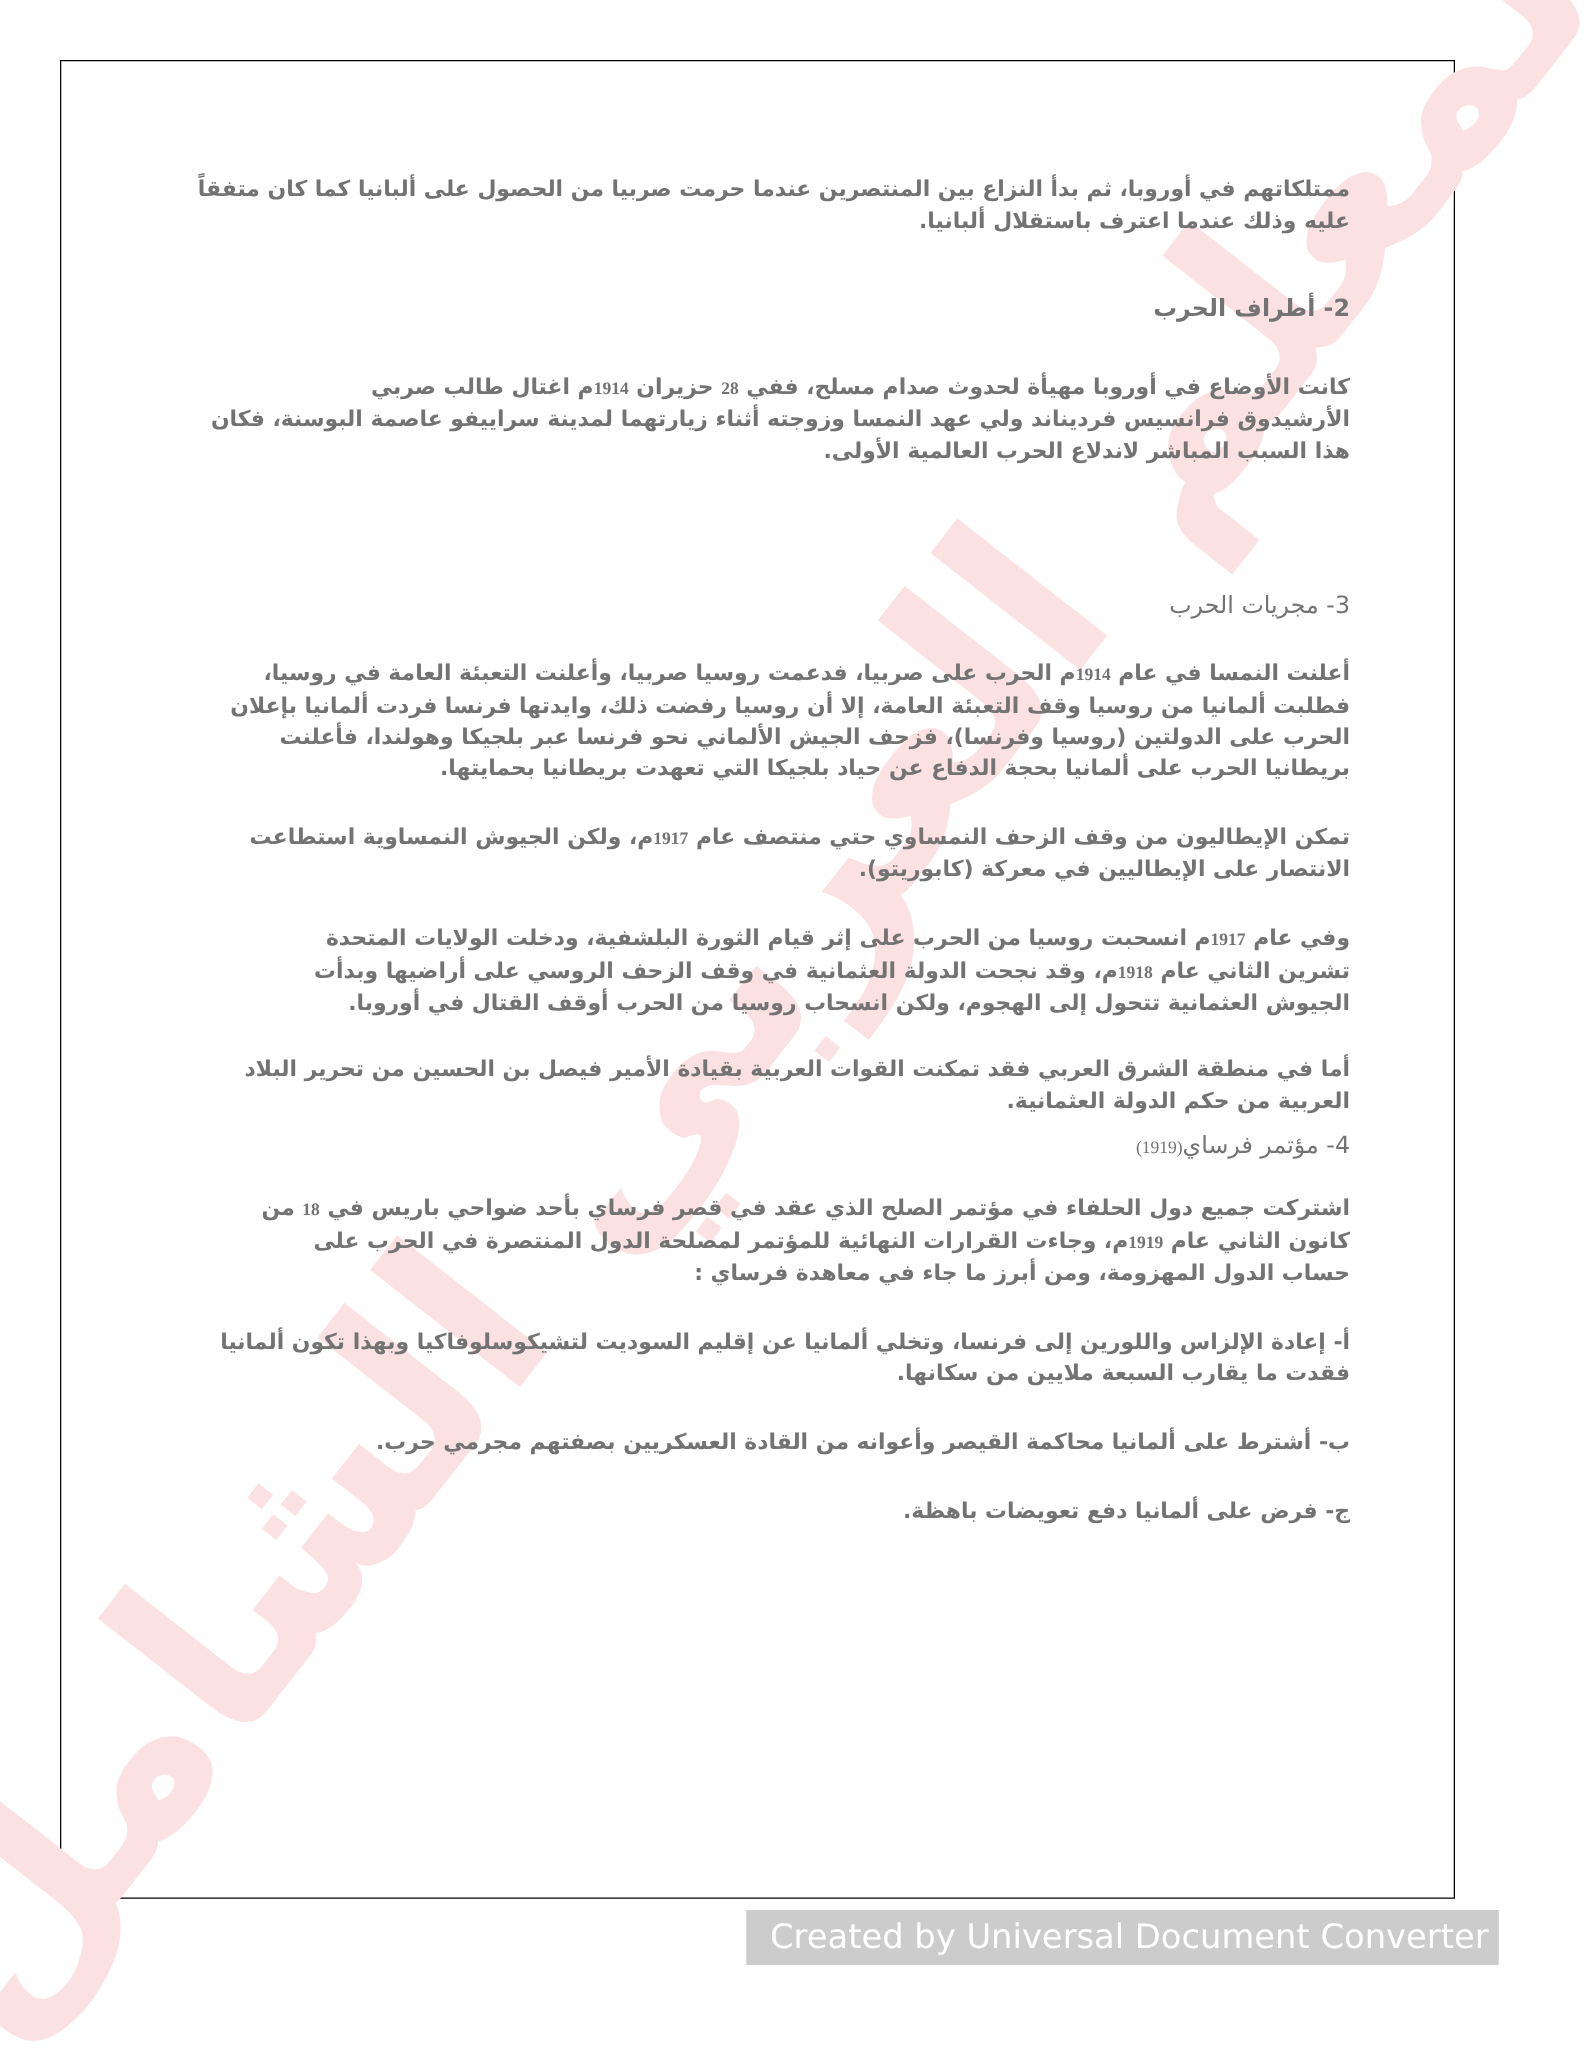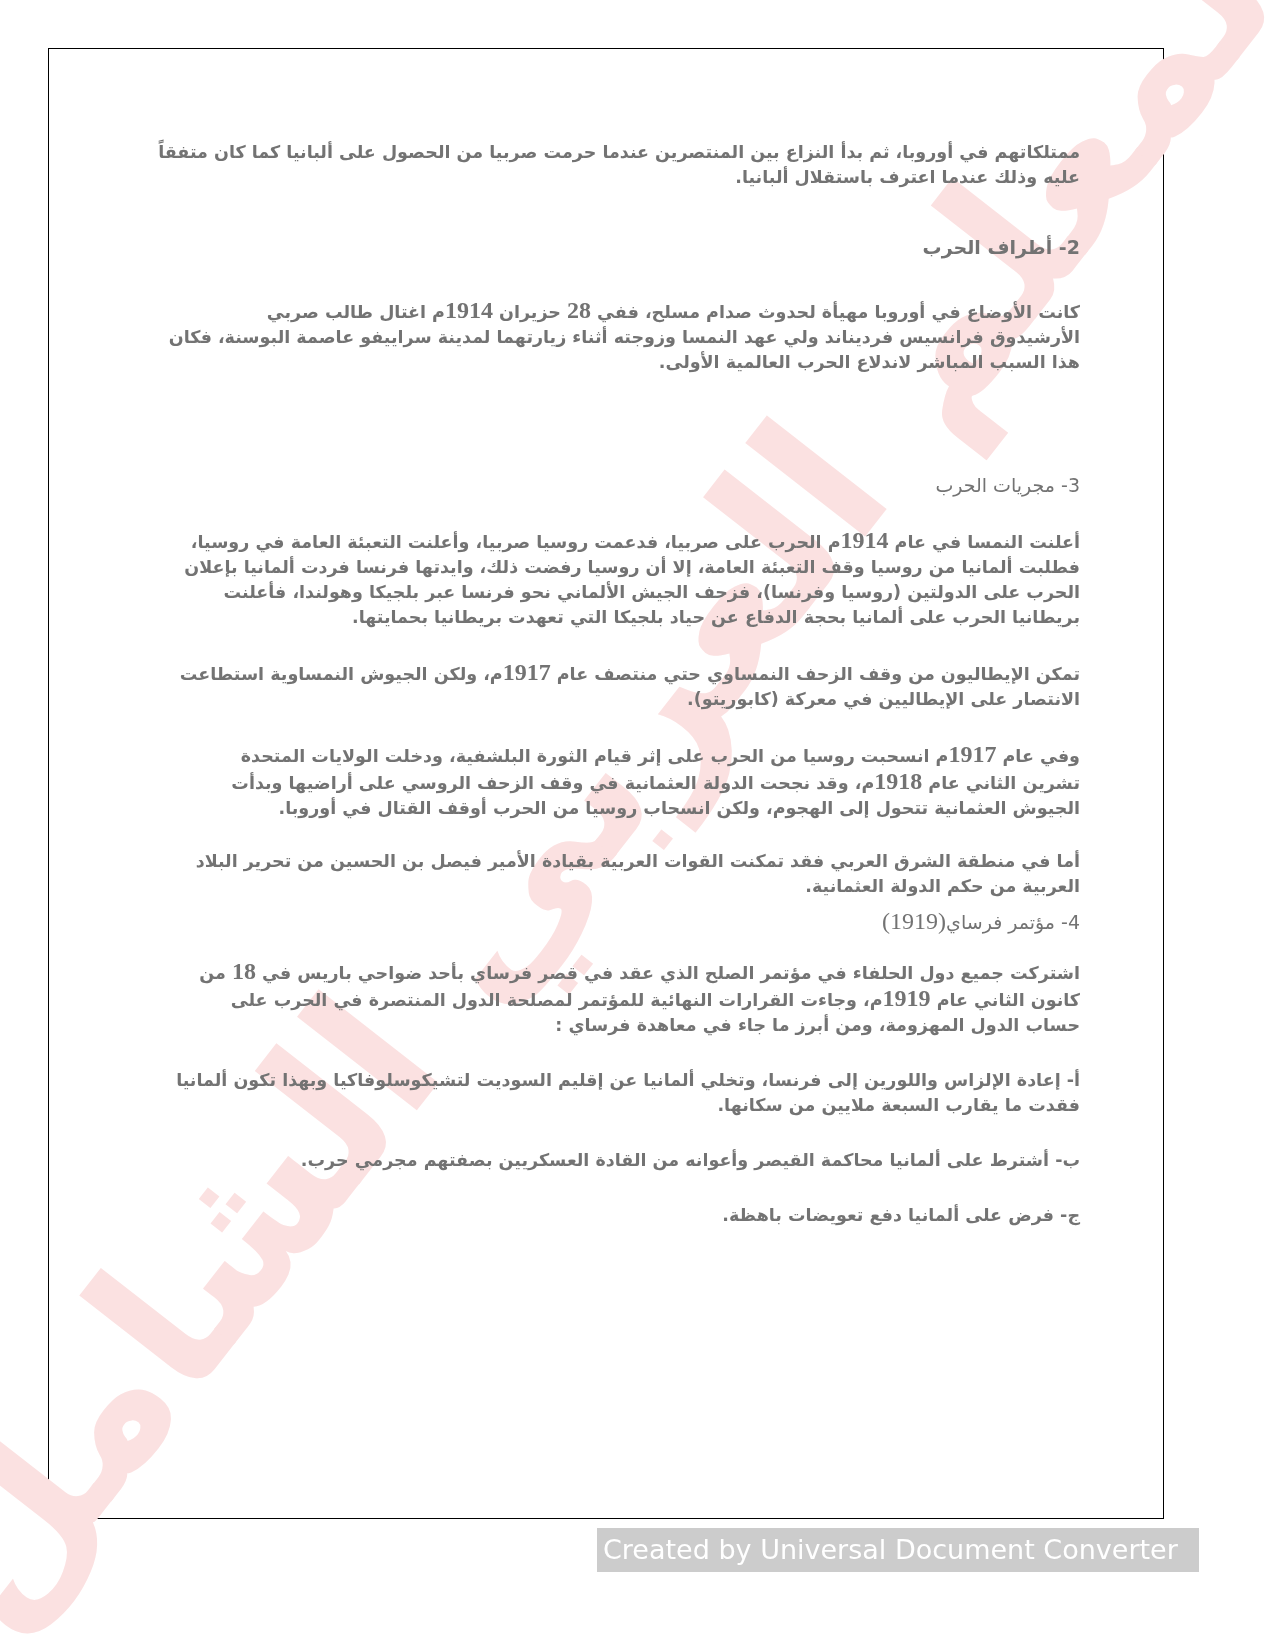--- a/index.html
+++ b/index.html
@@ -19,28 +19,28 @@
     font-size: 200px; font-weight: bold; color: #fbe1e1;
     white-space: nowrap; direction: rtl;
   }
   .content {
     position: absolute; left: 135px; top: 140px; width: 945px;
     direction: rtl; text-align: right; color: #737373; z-index: 1;
     font-family: "DejaVu Sans", sans-serif; font-weight: bold;
     font-size: 17.5px; line-height: 25px;
   }
   .content p { margin: 0; }
-  .num { font-family: "Liberation Serif", serif; font-size: 24px; }
+  .num { font-family: "Liberation Serif", serif; font-size: 14px; }
   .heading { font-weight: normal; font-size: 19px; }
   .u { }
   .footer-banner {
     position: absolute; left: 597px; top: 1528px; width: 602px; height: 44px;
     background: #cccccc; color: #ffffff;
     font-family: "DejaVu Sans", sans-serif; font-size: 27px; line-height: 44px;
-    padding-left: 6px; box-sizing: border-box; white-space: nowrap;
+    padding-left: 19px; box-sizing: border-box; white-space: nowrap;
   }
 </style>
 </head>
 <body>
 
 <div class="page-frame"></div>
 
 <div class="watermark">
   <div class="watermark-text">المعلم العربي الشامل</div>
 </div>

